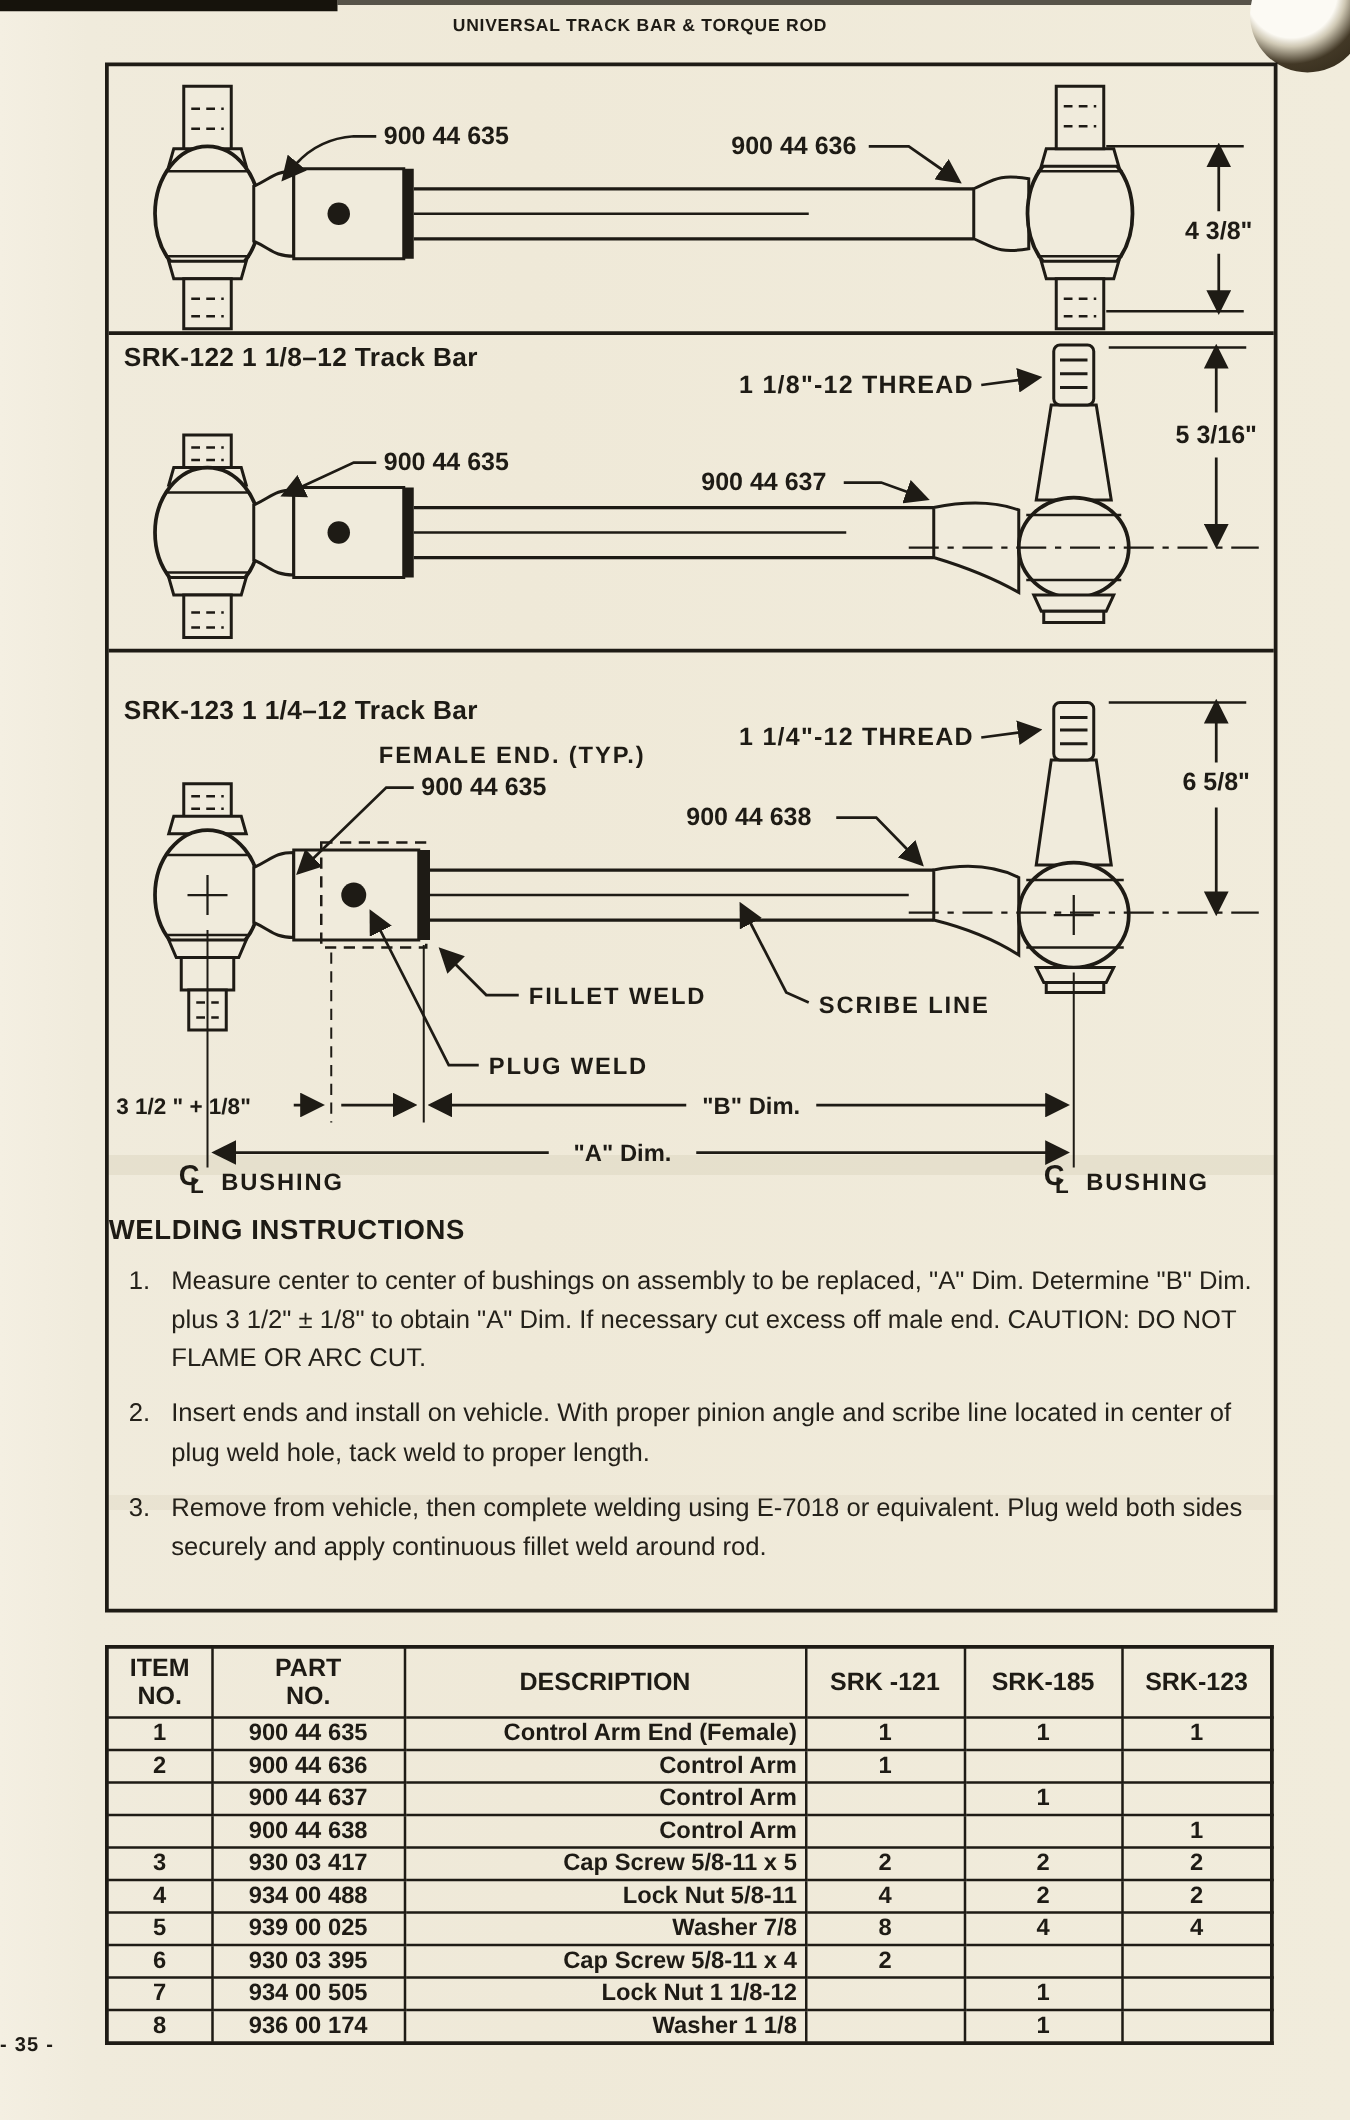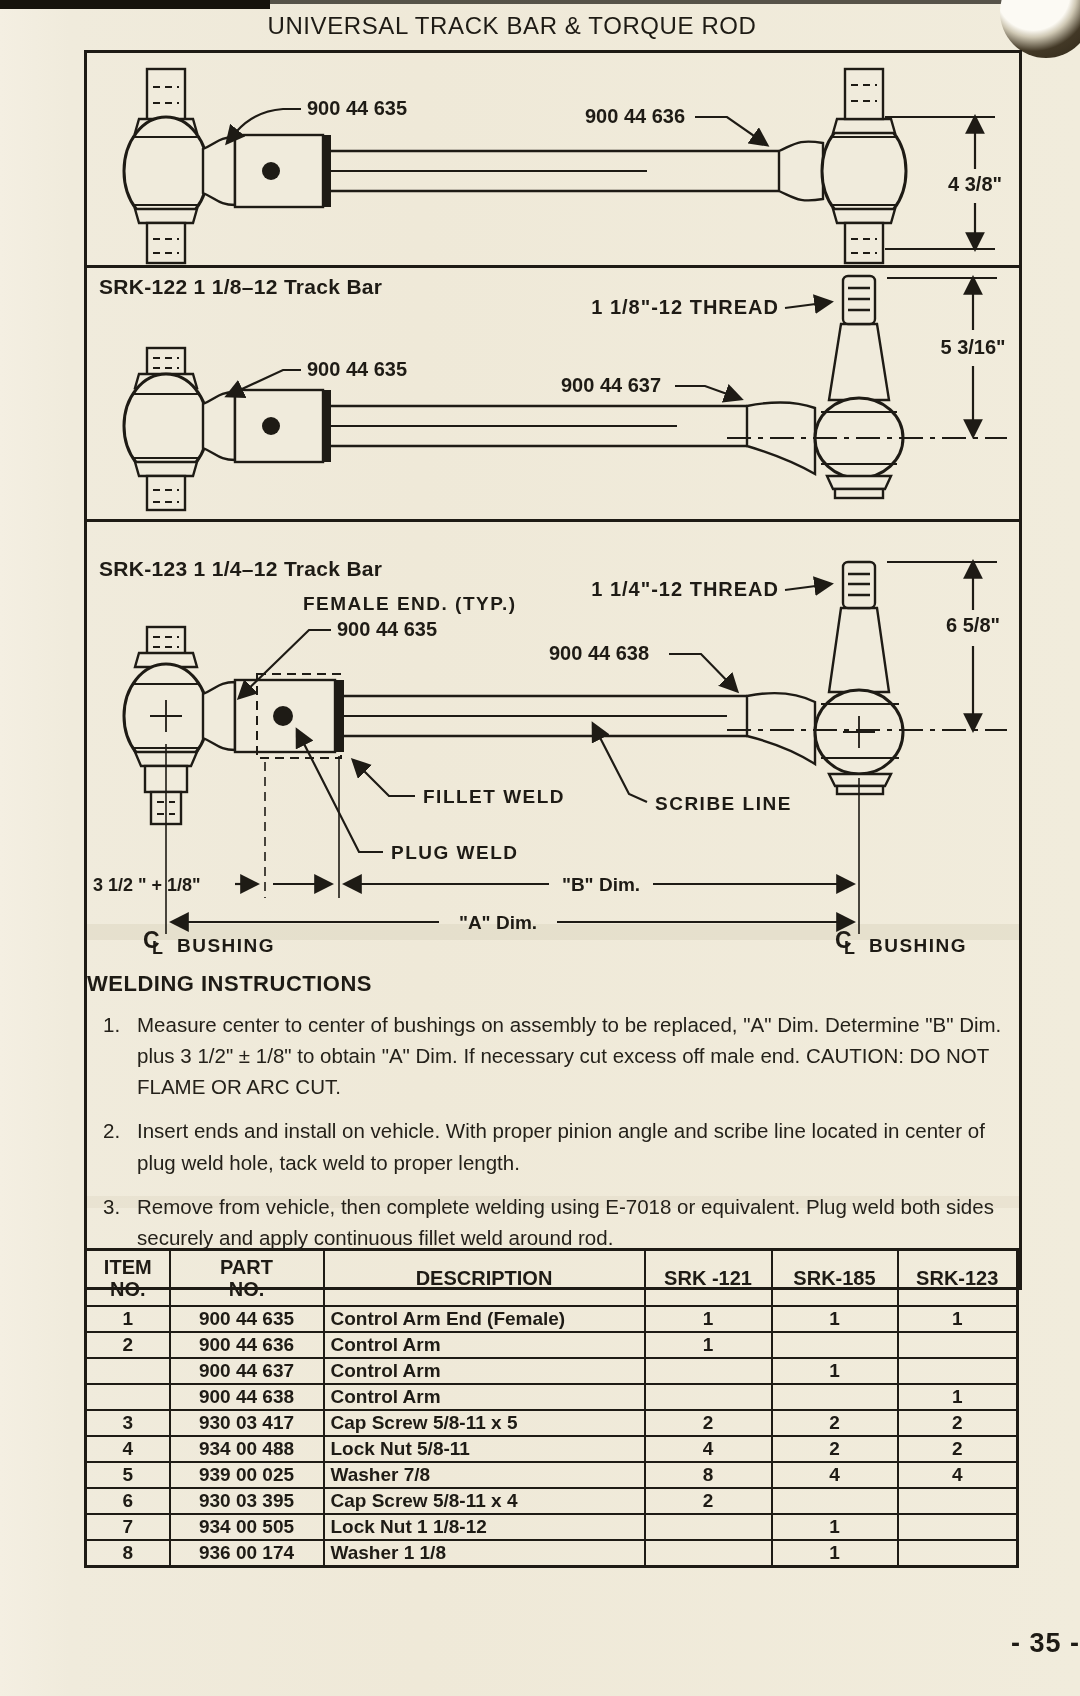--- a/index.html
+++ b/index.html
@@ -6,43 +6,43 @@
   .page{
     position:relative; width:1080px; height:1696px; overflow:hidden;
     background:linear-gradient(90deg,#f4efe2 0,#f0ebdc 70px,#efe9d8 420px,#f1ecdc 100%);
     font-family:"Liberation Sans", sans-serif; color:#1e1b15;
   }
   .edge-strip{position:absolute;background:#16130c;}
   .hole{position:absolute; left:1000px; top:-34px; width:92px; height:92px; border-radius:50%;
     background:radial-gradient(circle at 36% 30%, #fcfaf4 0 42%, #cfc8b4 50%, #423826 66%, #2b2314 100%);}
   .streak{position:absolute;left:84px;width:938px;background:#dcd5c0;}
   .page-title{position:absolute; top:12px; left:4px; right:60px; text-align:center;
-    font-size:24px; font-weight:normal; letter-spacing:.6px;}
+    font-size:14px; font-weight:bold; letter-spacing:.6px;}
   .main-box{position:absolute; left:84px; top:50px; width:932px; border:3px solid #1e1b15;}
   .sec{position:relative;}
   .sec svg{position:absolute; left:0; top:0;}
   .sec1{height:212px; border-bottom:3px solid #1e1b15;}
   .sec2{height:251px; border-bottom:3px solid #1e1b15;}
   .sec3{height:407px;margin-top:28px;}
   .sec-heading{position:absolute; top:7px; left:12px; font-size:21px; font-weight:bold; z-index:2; letter-spacing:.3px;}
   svg text{font-family:"Liberation Sans", sans-serif; font-weight:bold; fill:#1e1b15;}
   .welding{position:relative; height:316px; padding-top:14px;}
   .welding-title{text-align:left; font-size:22px; font-weight:bold; letter-spacing:.5px; margin-bottom:12px;}
   .wi{display:flex; margin:0 14px 13px 16px; font-size:20.5px; line-height:1.52; color:#24211a;}
   .wnum{width:34px; flex:0 0 34px;}
   .wtext{flex:1;}
-  table.parts{position:absolute; left:84px; top:1248px; width:745px; border-collapse:collapse;
+  table.parts{position:absolute; left:84px; top:1316px; width:745px; border-collapse:collapse;
     table-layout:fixed; border:3px solid #1e1b15;}
   table.parts th, table.parts td{border:2px solid #1e1b15; color:#1e1b15;}
   table.parts th{height:52px; font-size:20px; line-height:1.12; vertical-align:middle;}
   table.parts th span{display:block; text-align:center;}
   table.parts td{height:24px; font-size:19px; font-weight:bold; padding:0 6px;}
   td.c-item, td.c-q, td.c-part{text-align:center;}
-  td.c-desc{text-align:left; padding-left:12px;margin-top:20px;}
-  .page-num{position:absolute; top:1628px; left:0; right:0; text-align:right; font-size:27px; font-weight:bold; letter-spacing:1px;}
+  td.c-desc{text-align:right; padding-left:12px;margin-top:20px;}
+  .page-num{position:absolute; top:1628px; left:0; right:0; text-align:left; font-size:16px; font-weight:bold; letter-spacing:1px;}
 </style>
 </head>
 <body>
 
 <div class="page">
   <div class="edge-strip" style="left:0;top:0;width:270px;height:9px;"></div>
   <div class="edge-strip" style="left:270px;top:0;width:750px;height:4px;opacity:.7;"></div>
   <div class="hole"></div>
   <div class="streak" style="top:924px;height:16px;opacity:.5;"></div>
   <div class="streak" style="top:1196px;height:12px;opacity:.35;"></div>

